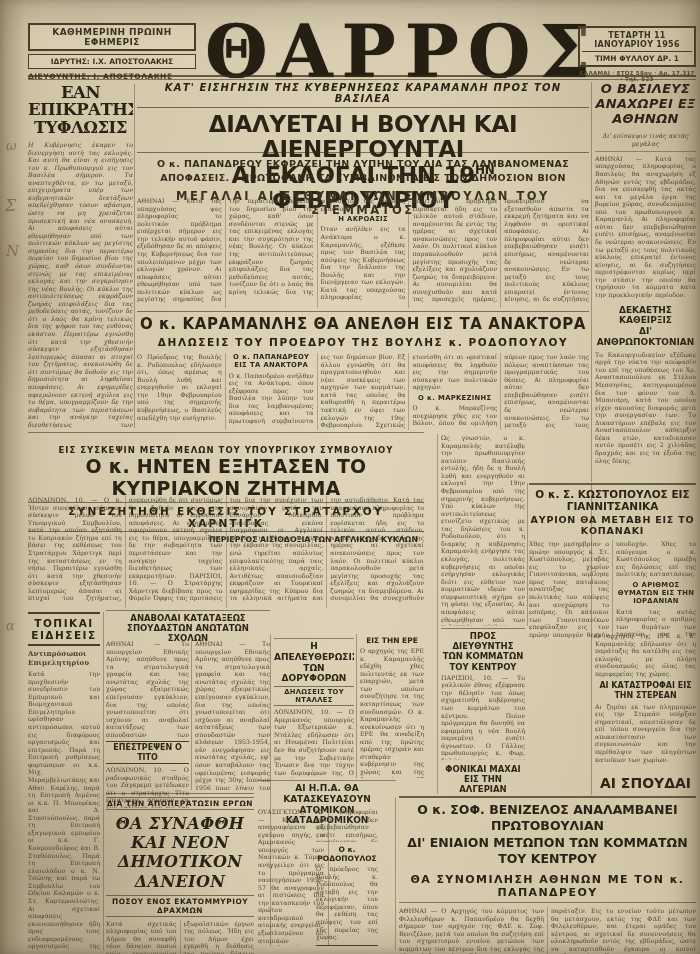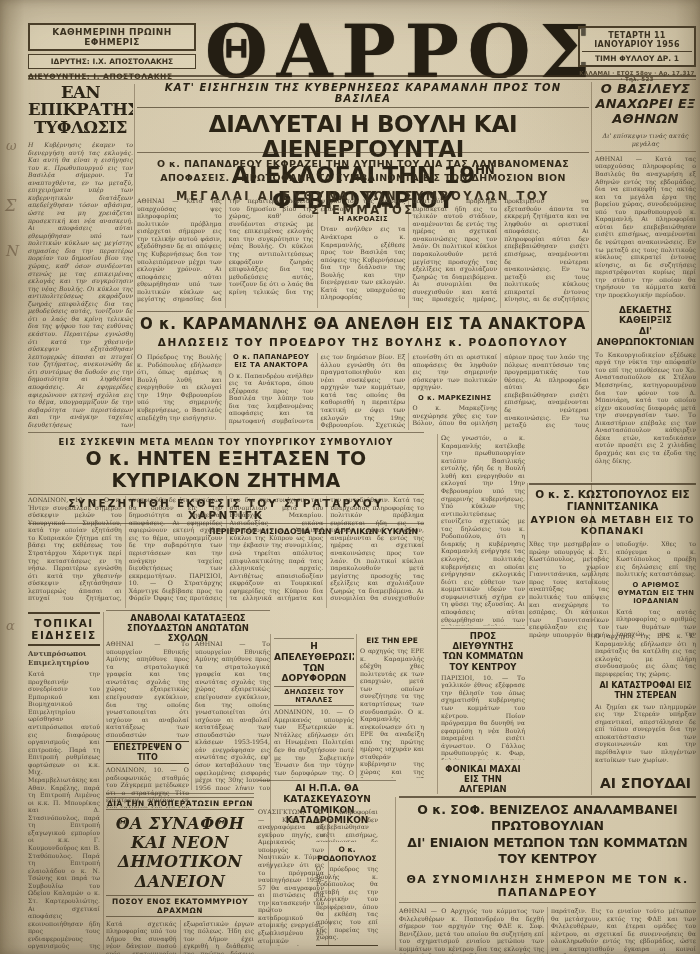--- a/index.html
+++ b/index.html
@@ -159,21 +159,21 @@
 <div class="abs clip txt cols c5" style="left:137px;top:353px;width:452px;height:77px;">
   <span>Ο Πρόεδρος της Βουλής κ. Ροδόπουλος εδήλωσεν ότι, όπως αμέσως η Βουλή λυθή και ενεργηθούν αι εκλογαί την 19ην Φεβρουαρίου υπό της σημερινής κυβερνήσεως, ο Βασιλεύς απεδέχθη την εισήγησιν.</span>
   <span class="mh">Ο κ. ΠΑΠΑΝΔΡΕΟΥ ΕΙΣ ΤΑ ΑΝΑΚΤΟΡΑ</span>
   <span>Ο κ. Παπανδρέου ανήλθεν εις τα Ανάκτορα, όπου εξέφρασε προς τον Βασιλέα την λύπην του δια τας λαμβανομένας αποφάσεις και τα πρωτοφανή συμβαίνοντα εις τον δημόσιον βίον.</span>
   <span>Εξ άλλου εγνώσθη ότι θα πραγματοποιηθούν και νέαι συσκέψεις των αρχηγών των κομμάτων, κατά τας οποίας θα καθορισθή η περαιτέρω τακτική εν όψει των εκλογών της 19ης Φεβρουαρίου. Σχετικώς ετονίσθη ότι αι οριστικαί αποφάσεις θα ληφθούν εις την σημερινήν σύσκεψιν των πολιτικών αρχηγών.</span>
   <span class="mh">Ο κ. ΜΑΡΚΕΖΙΝΗΣ</span>
   <span>Ο κ. Μαρκεζίνης ανεχώρησε χθες εις τον Βόλον, όπου θα ομιλήση αύριον προς τον λαόν της πόλεως αναπτύσσων τας προγραμματικάς του θέσεις.</span>
   <span>Αι πληροφορίαι αύται δεν επεβεβαιώθησαν εισέτι επισήμως, αναμένονται δε νεώτεραι ανακοινώσεις. Εν τω μεταξύ εις τους πολιτικούς κύκλους επικρατεί έντονος κίνησις, αι δε συζητήσεις περιστρέφονται κυρίως περί την στάσιν την οποίαν θα τηρήσουν τα κόμματα κατά την προεκλογικήν περίοδον.</span>
 </div>
 
-<div class="abs" style="left:28px;top:432px;width:396px;border-top:1px solid rgba(60,47,27,.55);padding-top:4px;">
+<div class="abs" style="left:28px;top:432px;width:396px;border-top:1px solid rgba(60,47,27,.55);padding-top:12px;">
   <div class="hsans" style="font-size:8.5px;letter-spacing:1px;">ΕΙΣ ΣΥΣΚΕΨΙΝ ΜΕΤΑ ΜΕΛΩΝ ΤΟΥ ΥΠΟΥΡΓΙΚΟΥ ΣΥΜΒΟΥΛΙΟΥ</div>
   <div class="hsans ihead">Ο κ. ΗΝΤΕΝ ΕΞΗΤΑΣΕΝ ΤΟ ΚΥΠΡΙΑΚΟΝ ΖΗΤΗΜΑ</div>
   <div class="hsans isub">ΣΥΝΕΖΗΤΗΘΗ ΕΚΘΕΣΙΣ ΤΟΥ ΣΤΡΑΤΑΡΧΟΥ ΧΑΡΝΤΙΓΚ</div>
   <div class="hsans isubr">ΠΕΡΙΕΡΓΟΣ ΑΙΣΙΟΔΟΞΙΑ ΤΩΝ ΑΓΓΛΙΚΩΝ ΚΥΚΛΩΝ</div>
 </div>
 
 <div class="abs clip txt cols c4" style="left:28px;top:496px;width:396px;height:112px;">
   <span>ΛΟΝΔΙΝΟΝ, 10. — Ο κ. Ήντεν συνεκάλεσε σήμερον σύσκεψιν μελών του Υπουργικού Συμβουλίου, κατά την οποίαν εξητάσθη το Κυπριακόν ζήτημα επί τη βάσει της εκθέσεως του Στρατάρχου Χάρντιγκ περί της καταστάσεως εν τη νήσω.</span>
   <span>Περαιτέρω εγνώσθη ότι κατά την χθεσινήν σύσκεψιν εξητάσθησαν λεπτομερώς άπασαι αι πτυχαί του ζητήματος, ανεκοινώθη δε ότι συντόμως θα δοθούν εις την δημοσιότητα αι ληφθείσαι αποφάσεις. Αι εφημερίδες αφιερώνουν εκτενή σχόλια εις το θέμα, υπογραμμίζουν δε την σοβαρότητα των περιστάσεων και την ανάγκην ταχείας διευθετήσεως των εκκρεμοτήτων.</span>
   <span>ΠΑΡΙΣΙΟΙ, 10. — Ο Στρατάρχης Χάρντιγκ διεβίβασε προς το Φόρεϊν Όφφις τας προτάσεις του δια την συνέχισιν των συνομιλιών μετά του Εθνάρχου Μακαρίου. Αισιοδοξίας εικόνα διαγράφουν οι Αγγλικοί κύκλοι της Κύπρου ως προς την έκβασιν της συνομιλίας, ενώ τηρείται απόλυτος επιφυλακτικότης παρά ταις ελληνικαίς αρχαίς. Αντιθέτως απαισιοδοξίαν εκφράζουν αι Τουρκικαί εφημερίδες της Κύπρου δια τα ελληνικά αιτήματα και την αυτοδιάθεσιν.</span>
@@ -288,18 +288,18 @@
   <div class="colhead" style="font-size:7.5px;margin:3px 0 2px;">Ο κ. ΡΟΔΟΠΟΥΛΟΣ</div>
   <div class="txt">Ο πρόεδρος της Βουλής κ. Ροδόπουλος θα καταβή εις την εκλογικήν του περιφέρειαν, όπου θα εκθέση τας απόψεις του επί της πορείας της χώρας.</div>
   <div class="colhead boxhead" style="font-size:7px;margin-top:4px;padding:1px 0;">ΤΗΛΕΦΩΝΙΚΗ ΕΠΕΚΤΑΣΙΣ</div>
 
 </div>
 
 <div class="abs vr" style="left:395px;top:797px;height:153px;"></div>
 <div class="abs" style="left:399px;top:796px;width:297px;border-top:2px solid rgba(58,45,26,.7);padding-top:4px;">
   <div class="hsans" style="font-size:12.5px;line-height:1.3;">Ο κ. ΣΟΦ. ΒΕΝΙΖΕΛΟΣ ΑΝΑΛΑΜΒΑΝΕΙ ΠΡΩΤΟΒΟΥΛΙΑΝ</div>
   <div class="hsans" style="font-size:12.5px;line-height:1.3;">ΔΙ' ΕΝΙΑΙΟΝ ΜΕΤΩΠΟΝ ΤΩΝ ΚΟΜΜΑΤΩΝ ΤΟΥ ΚΕΝΤΡΟΥ</div>
-  <div class="hsans" style="font-size:11px;letter-spacing:1.4px;margin-top:6px;border-bottom:1px solid rgba(60,47,27,.55);padding-bottom:3px;">ΘΑ ΣΥΝΟΜΙΛΗΣΗ ΣΗΜΕΡΟΝ ΜΕ ΤΟΝ κ. ΠΑΠΑΝΔΡΕΟΥ</div>
+  <div class="hsans" style="font-size:11px;letter-spacing:1.4px;margin-top:6px;border-bottom:1px solid rgba(60,47,27,.55);padding-bottom:3px;">ΘΑ ΣΥΝΟΜΙΛΗΣΗ ΑΘΗΝΩΝ ΜΕ ΤΟΝ κ. ΠΑΠΑΝΔΡΕΟΥ</div>
   <div class="txt cols c2 clip" style="margin-top:4px;height:64px;">
     <span>ΑΘΗΝΑΙ — Ο Αρχηγός του κόμματος των Φιλελευθέρων κ. Παπανδρέου θα δεχθή σήμερον τον αρχηγόν της ΦΔΕ κ. Σοφ. Βενιζέλον, μετά του οποίου θα συζητήση επί του σχηματισμού ενιαίου μετώπου των κομμάτων του κέντρου δια τας εκλογάς της 19ης Φεβρουαρίου.</span>
     <span>Όλα τα στοιχεία να συγκεντρωθούν εις την Βενιζελικήν παράταξιν. Εις το ενιαίον τούτο μέτωπον θα μετάσχουν, εκτός της ΦΔΕ και των Φιλελευθέρων, και έτεραι ομάδες του κέντρου, αι σχετικαί δε συνεννοήσεις θα ολοκληρωθούν εντός της εβδομάδος, ώστε να καταρτισθούν έγκαιρα οι κοινοί συνδυασμοί εις όλας τας περιφερείας.</span>
   </div>
 </div>
 
 </body></html>

